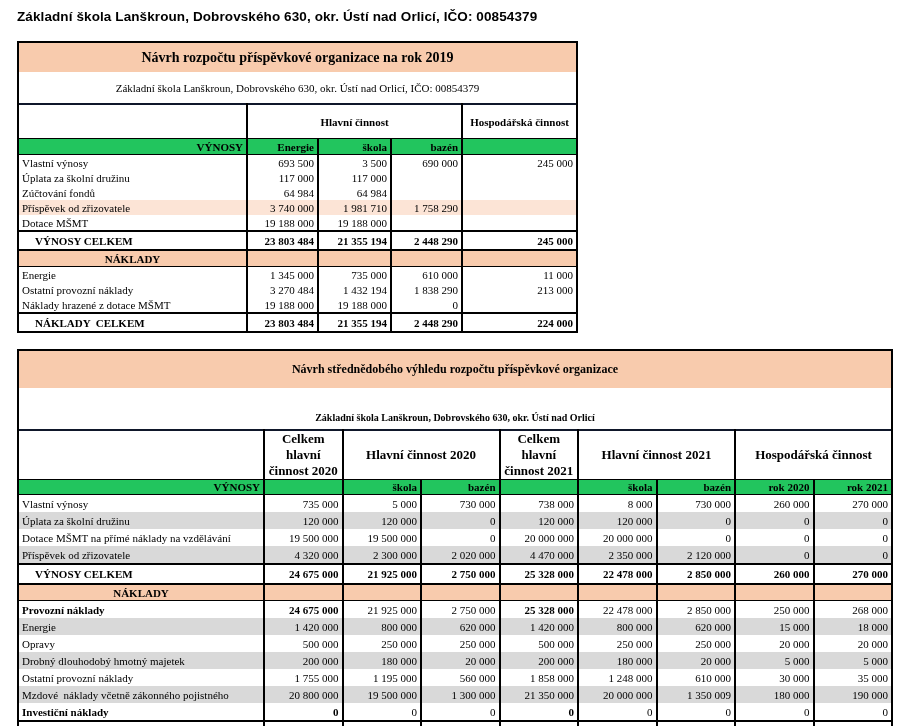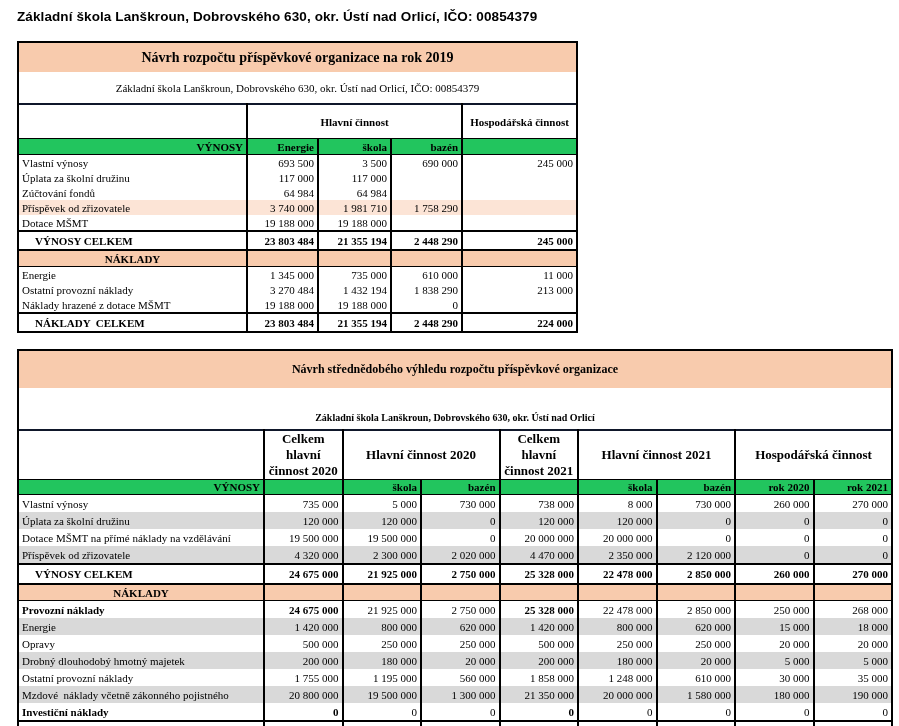--- a/index.html
+++ b/index.html
@@ -351,21 +351,21 @@
           <td class="num">30 000</td>
           <td class="num">35 000</td>
         </tr>
         <tr class="data zebra">
           <td class="label">Mzdové  náklady včetně zákonného pojistného</td>
           <td class="num">20 800 000</td>
           <td class="num">19 500 000</td>
           <td class="num">1 300 000</td>
           <td class="num">21 350 000</td>
           <td class="num">20 000 000</td>
-          <td class="num">1 580 000</td>
+          <td class="num">1 350 009</td>
           <td class="num">180 000</td>
           <td class="num">190 000</td>
         </tr>
         <tr class="data boldrow">
           <td class="label">Investiční náklady</td>
           <td class="num b">0</td>
           <td class="num">0</td>
           <td class="num">0</td>
           <td class="num b">0</td>
           <td class="num">0</td>

